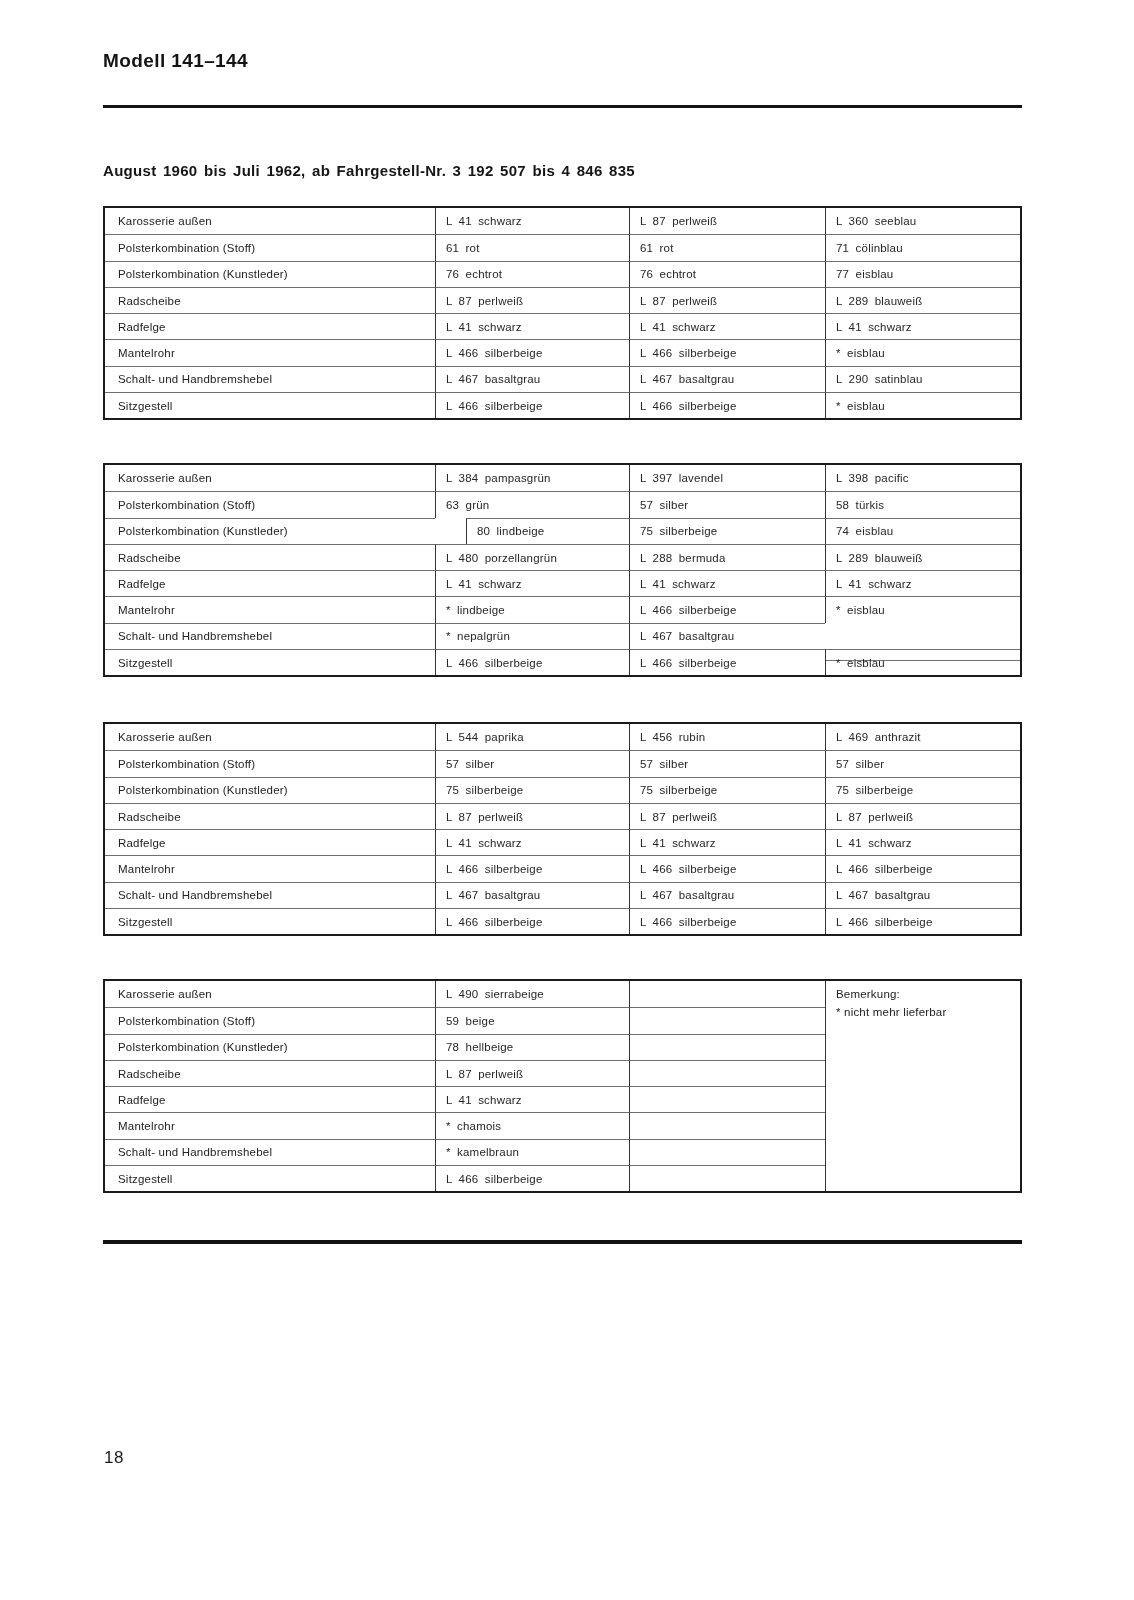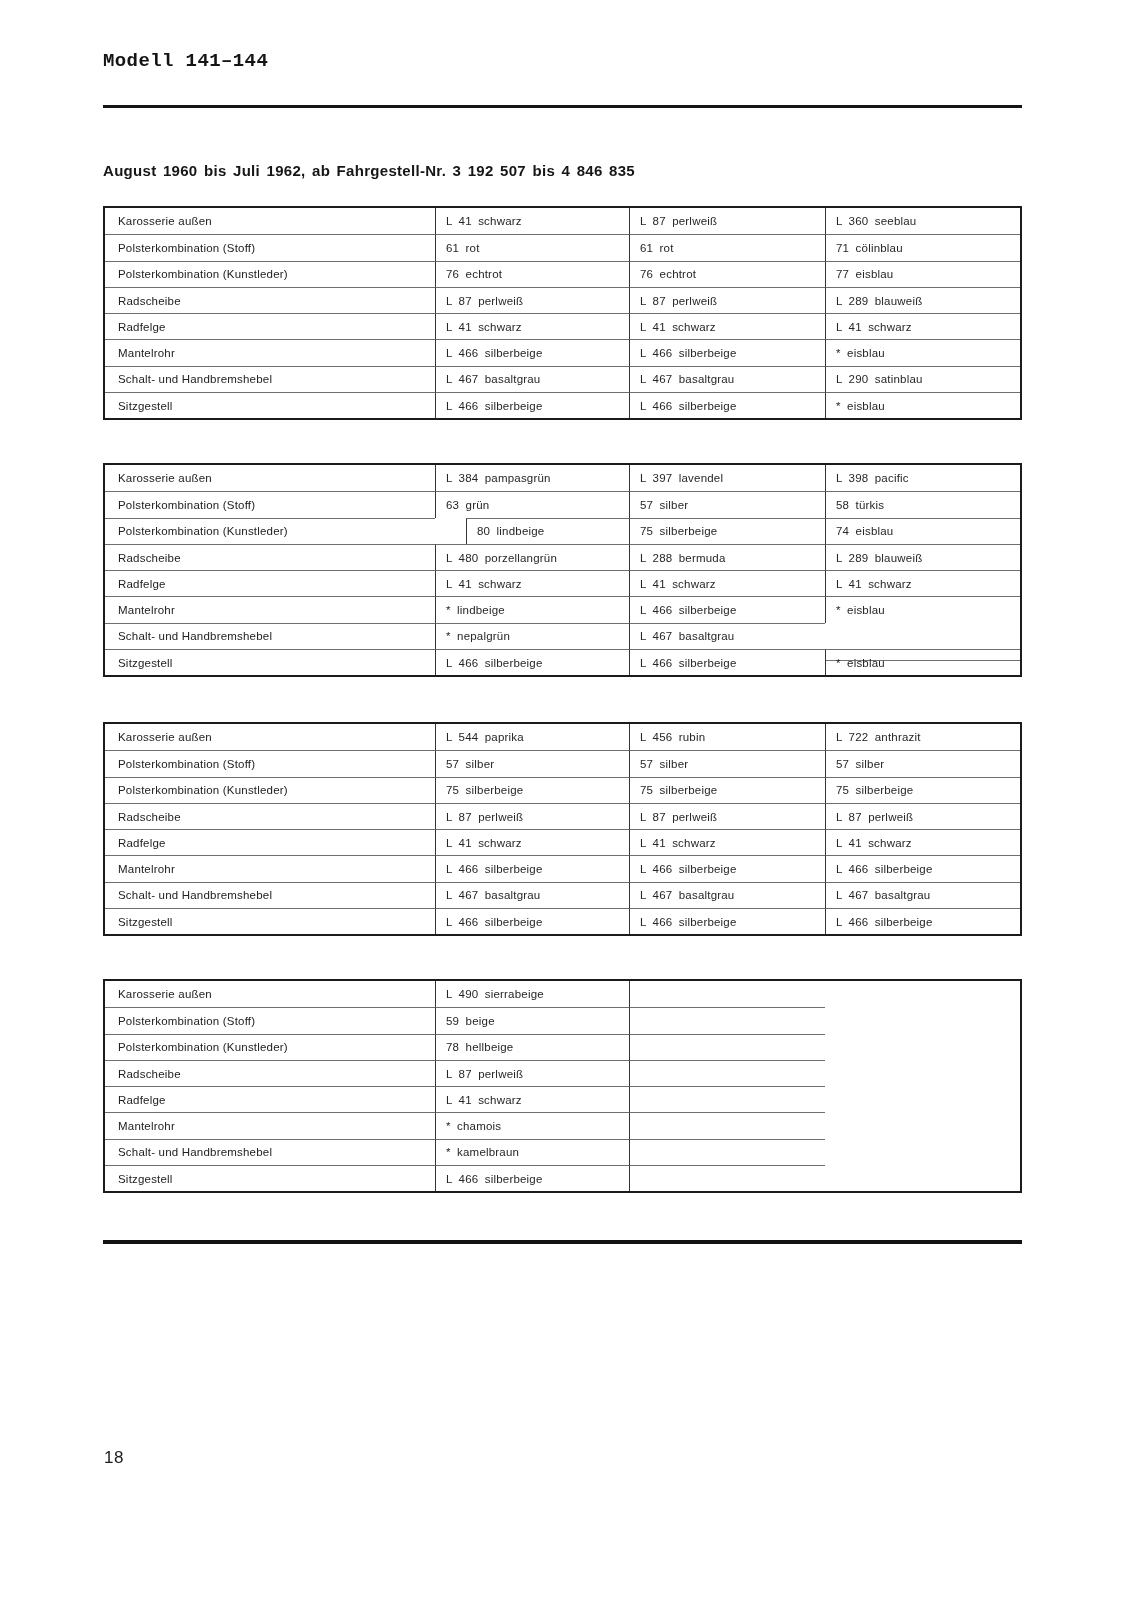--- a/index.html
+++ b/index.html
@@ -7,21 +7,21 @@
     width:1134px;height:1600px;
     background:#ffffff;
     font-family:"Liberation Sans","DejaVu Sans",sans-serif;
     color:#1f1f1f;
     position:relative;
     overflow:hidden;
   }
   .page{position:absolute;inset:0;}
   .header-title{
     position:absolute;left:103px;top:50px;
-    font-size:19px;font-weight:bold;letter-spacing:0.4px;color:#141414;font-family:Liberation Mono, monospace;
+    font-size:19px;font-weight:bold;letter-spacing:0.4px;color:#141414;
   }
   .header-rule{
     position:absolute;left:103px;top:105px;width:919px;height:3px;
     background:#151515;
   }
   .section-title{
     position:absolute;left:103px;top:162px;
     font-size:15px;font-weight:bold;letter-spacing:0.3px;color:#161616;
     word-spacing:2px;
   }
@@ -143,21 +143,21 @@
       <div class="cell value" style="grid-area: 7 / 4; margin-top: 37px;">* hydratgrün</div>
       <div class="cell first-col" style="grid-area: 8 / 1;">Sitzgestell</div>
       <div class="cell value" style="grid-area: 8 / 2;">L 466 silberbeige</div>
       <div class="cell value" style="grid-area: 8 / 3;">L 466 silberbeige</div>
       <div class="cell value" style="grid-area: 8 / 4;">* eisblau</div>
     </div>
   <div class="ctable" id="table-2">
       <div class="cell first-col first-row" style="grid-area: 1 / 1;">Karosserie außen</div>
       <div class="cell value first-row" style="grid-area: 1 / 2;">L 544 paprika</div>
       <div class="cell value first-row" style="grid-area: 1 / 3;">L 456 rubin</div>
-      <div class="cell value first-row" style="grid-area: 1 / 4;">L 722 anthrazit</div>
+      <div class="cell value first-row" style="grid-area: 1 / 4;">L 469 anthrazit</div>
       <div class="cell first-col" style="grid-area: 2 / 1;">Polsterkombination (Stoff)</div>
       <div class="cell value" style="grid-area: 2 / 2;">57 silber</div>
       <div class="cell value" style="grid-area: 2 / 3;">57 silber</div>
       <div class="cell value" style="grid-area: 2 / 4;">57 silber</div>
       <div class="cell first-col" style="grid-area: 3 / 1;">Polsterkombination (Kunstleder)</div>
       <div class="cell value" style="grid-area: 3 / 2;">75 silberbeige</div>
       <div class="cell value" style="grid-area: 3 / 3;">75 silberbeige</div>
       <div class="cell value" style="grid-area: 3 / 4;">75 silberbeige</div>
       <div class="cell first-col" style="grid-area: 4 / 1;">Radscheibe</div>
       <div class="cell value" style="grid-area: 4 / 2;">L 87 perlweiß</div>
@@ -198,17 +198,21 @@
       <div class="cell value" style="grid-area: 5 / 3;"></div>
       <div class="cell first-col" style="grid-area: 6 / 1;">Mantelrohr</div>
       <div class="cell value" style="grid-area: 6 / 2;">* chamois</div>
       <div class="cell value" style="grid-area: 6 / 3;"></div>
       <div class="cell first-col" style="grid-area: 7 / 1;">Schalt- und Handbremshebel</div>
       <div class="cell value" style="grid-area: 7 / 2;">* kamelbraun</div>
       <div class="cell value" style="grid-area: 7 / 3;"></div>
       <div class="cell first-col" style="grid-area: 8 / 1;">Sitzgestell</div>
       <div class="cell value" style="grid-area: 8 / 2;">L 466 silberbeige</div>
       <div class="cell value" style="grid-area: 8 / 3;"></div>
+      <div class="remark-cell">
+        <span>Bemerkung:</span>
+        <span>* nicht mehr lieferbar</span>
+      </div>
     </div>
 
   <div class="footer-rule"></div>
   <div class="page-number">18</div>
 </div>
 
 </body></html>

